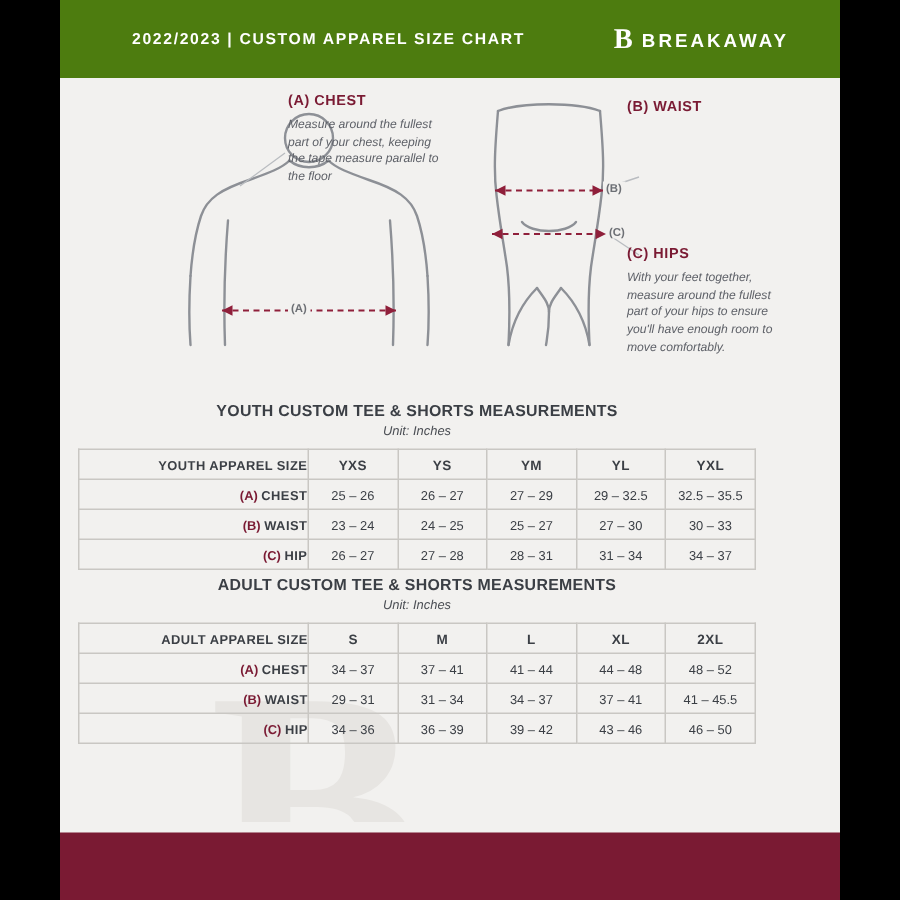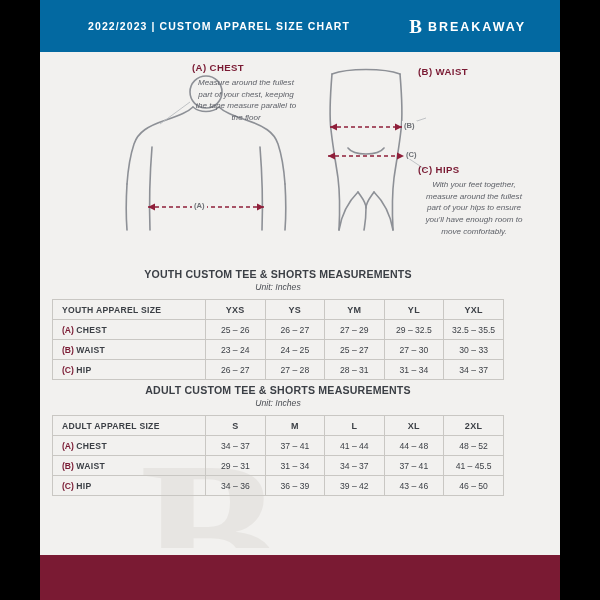--- a/index.html
+++ b/index.html
@@ -38,21 +38,21 @@
     font-weight: bold;
     color: #e7e5e2;
     line-height: 1;
     user-select: none;
   }
   .header {
     position: absolute;
     left: 0; top: 0;
     width: 520px;
     height: 52px;
-    background: #0369a1;
+    background: #4d7c0f;
     color: #ffffff;
     display: flex;
     align-items: center;
   }
   .header-title {
     margin-left: 48px;
     font-size: 10.5px;
     letter-spacing: 1.1px;
     font-weight: bold;
     white-space: nowrap;
@@ -110,21 +110,20 @@
     font-size: 9.6px;
     font-weight: bold;
     letter-spacing: 0.4px;
     margin-bottom: 4px;
   }
   .note-body {
     color: #5e6168;
     font-size: 8.1px;
     font-style: italic;
     line-height: 1.45;
-    text-align: center;
   }
   #note-chest { left: 152px; top: 10px; width: 108px; }
   #note-waist { left: 378px; top: 14px; width: 112px; }
   #note-hips  { left: 378px; top: 112px; width: 112px; }
 
   .tag {
     position: absolute;
     color: #6d7075;
     font-size: 7.6px;
     font-weight: bold;
@@ -160,21 +159,21 @@
   th, td {
     border: 1px solid #c9c7c3;
     height: 19px;
     font-size: 8.6px;
     color: #3b3f45;
     text-align: center;
     padding: 0;
     background: transparent;
   }
   th.hdr-label, td.row-label {
-    text-align: left;
+    text-align: right;
     padding-left: 9px;
     width: 148px;
   }
   th {
     font-weight: bold;
     letter-spacing: 0.3px;
   }
   th.size-col { width: 60.8px; font-size: 9px; }
   td.val { font-size: 8.6px; }
   .lbl-tag { color: #7a1a33; font-weight: bold; }

